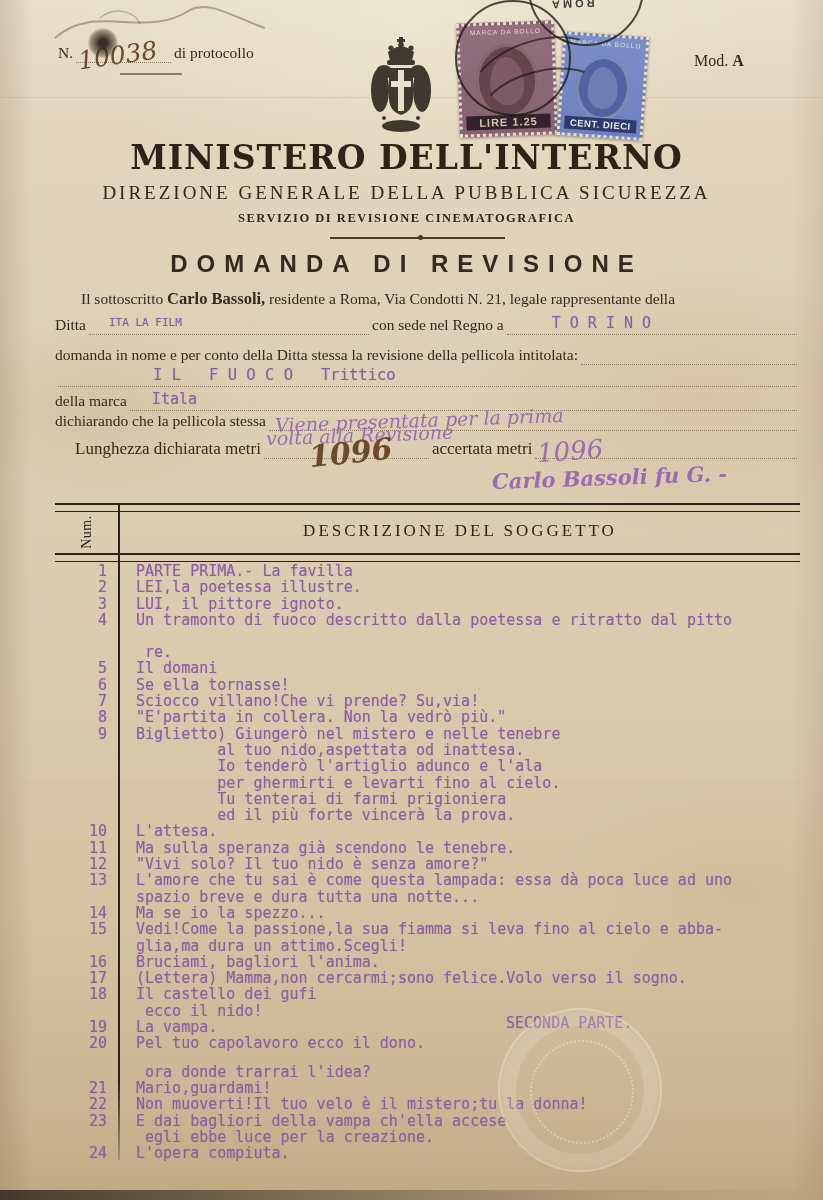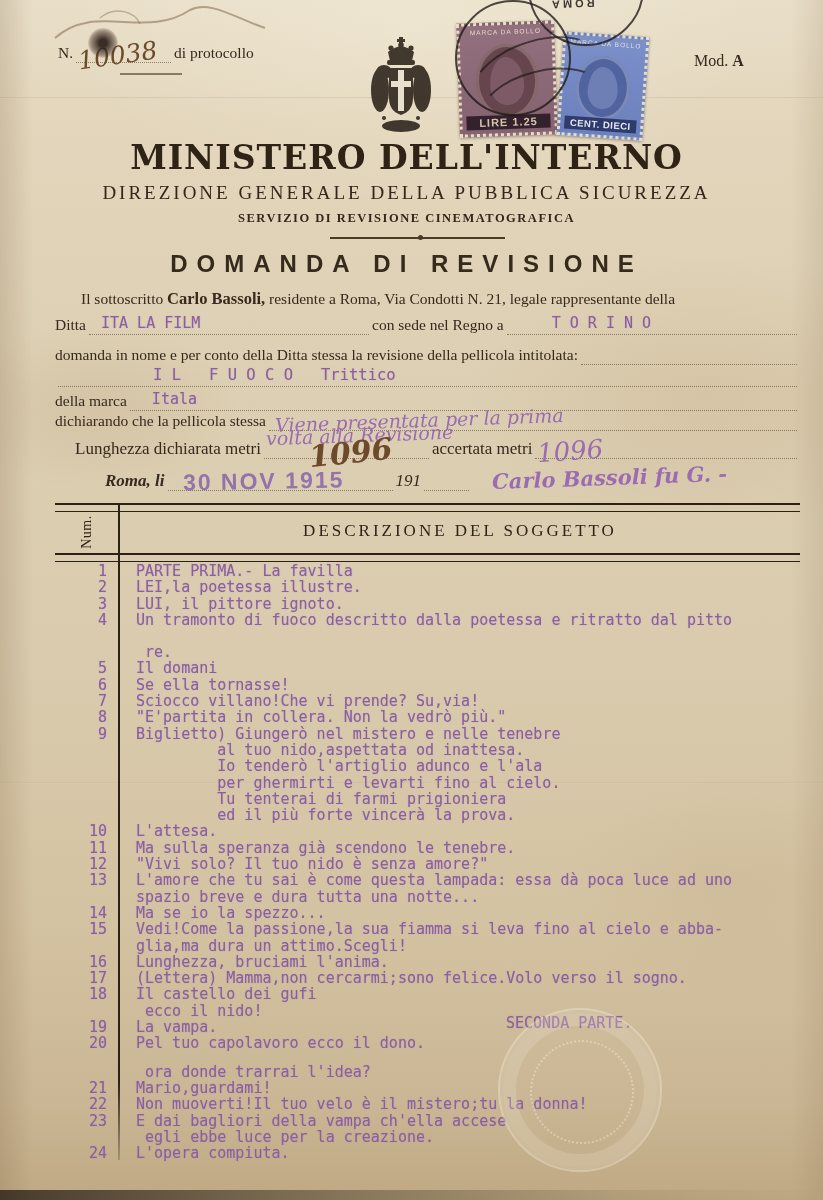--- a/index.html
+++ b/index.html
@@ -149,21 +149,21 @@
     <div class="formtitle">DOMANDA DI REVISIONE</div>
   </div>
 
   <div style="position:absolute;left:55px;right:23px;top:289px;font-size:15.5px;text-indent:26px" class="print">
     <span style="white-space:pre">Il sottoscritto </span><span style="font-weight:bold;font-size:16.5px">Carlo Bassoli,</span><span style="white-space:pre"> residente a Roma, Via Condotti N. 21, legale rappresentante della</span>
   </div>
 
   <div class="frow" style="top:314px">
     <span class="lbl print">Ditta</span>
     <span class="dots" style="flex:0 0 280px">
-      <span class="fillin type" style="left:12px;font-size:15px">ITA LA FILM</span>
+      <span class="fillin type" style="left:20px;font-size:11px">ITA LA FILM</span>
     </span>
     <span class="lbl print">con sede nel Regno a</span>
     <span class="dots">
       <span class="fillin type" style="left:45px;font-size:15px">T O R I N O</span>
     </span>
   </div>
 
   <div class="frow" style="top:344px">
     <span class="lbl print">domanda in nome e per conto della Ditta stessa la revisione della pellicola intitolata:</span>
     <span class="dots"></span>
@@ -194,29 +194,20 @@
     <span class="lbl print">Lunghezza dichiarata metri</span>
     <span class="dots" style="flex:0 0 165px">
       <span class="fillin hand-brown" style="left:45px;bottom:-5px;font-size:30px;font-weight:bold;transform:rotate(-6deg)">1096</span>
     </span>
     <span class="lbl print">accertata metri</span>
     <span class="dots">
       <span class="fillin hand" style="left:2px;bottom:-3px;font-size:26px;transform:rotate(-4deg)">1096</span>
     </span>
   </div>
 
-  <div class="frow" style="top:470px;left:105px;font-size:17px">
-    <span class="lbl print" style="font-style:italic;font-weight:bold">Roma, li</span>
-    <span class="dots" style="flex:0 0 225px">
-      <span class="fillin" style="left:15px;bottom:-1px;font-family:'Liberation Sans',sans-serif;font-weight:bold;font-size:23px;letter-spacing:2px;color:#8f6cab;transform:rotate(-1deg);opacity:.92">30 NOV 1915</span>
-    </span>
-    <span class="lbl print" style="font-style:italic">191</span>
-    <span class="dots" style="flex:0 0 45px"></span>
-    <span style="flex:0 0 300px"></span>
-  </div>
   <span class="hand" style="position:absolute;left:492px;top:465px;font-size:21px;font-weight:bold;transform:rotate(-2deg)">Carlo Bassoli fu G. -</span>
 
   <div class="hrule" style="top:503px"></div>
   <div class="hrule" style="top:553px"></div>
   <div class="vrule"></div>
   <div class="numhdr">
     <span>Num.</span>
   </div>
   <div class="deschdr print">DESCRIZIONE DEL SOGGETTO</div>
 
@@ -315,21 +306,21 @@
       <div class="t-row">
         <div class="t-num">15</div>
         <div class="t-body">
           <div class="t-line"><span>Vedi!Come la passione,la sua fiamma si leva fino al cielo e abba-</span></div>
           <div class="t-line"><span>glia,ma dura un attimo.Scegli!</span></div>
         </div>
       </div>
       <div class="t-row">
         <div class="t-num">16</div>
         <div class="t-body">
-          <div class="t-line"><span>Lunghezza, bruciami l'anima.</span></div>
+          <div class="t-line"><span>Bruciami, bagliori l'anima.</span></div>
         </div>
       </div>
       <div class="t-row">
         <div class="t-num">17</div>
         <div class="t-body">
           <div class="t-line"><span>(Lettera) Mamma,non cercarmi;sono felice.Volo verso il sogno.</span></div>
         </div>
       </div>
       <div class="t-row">
         <div class="t-num">18</div>

